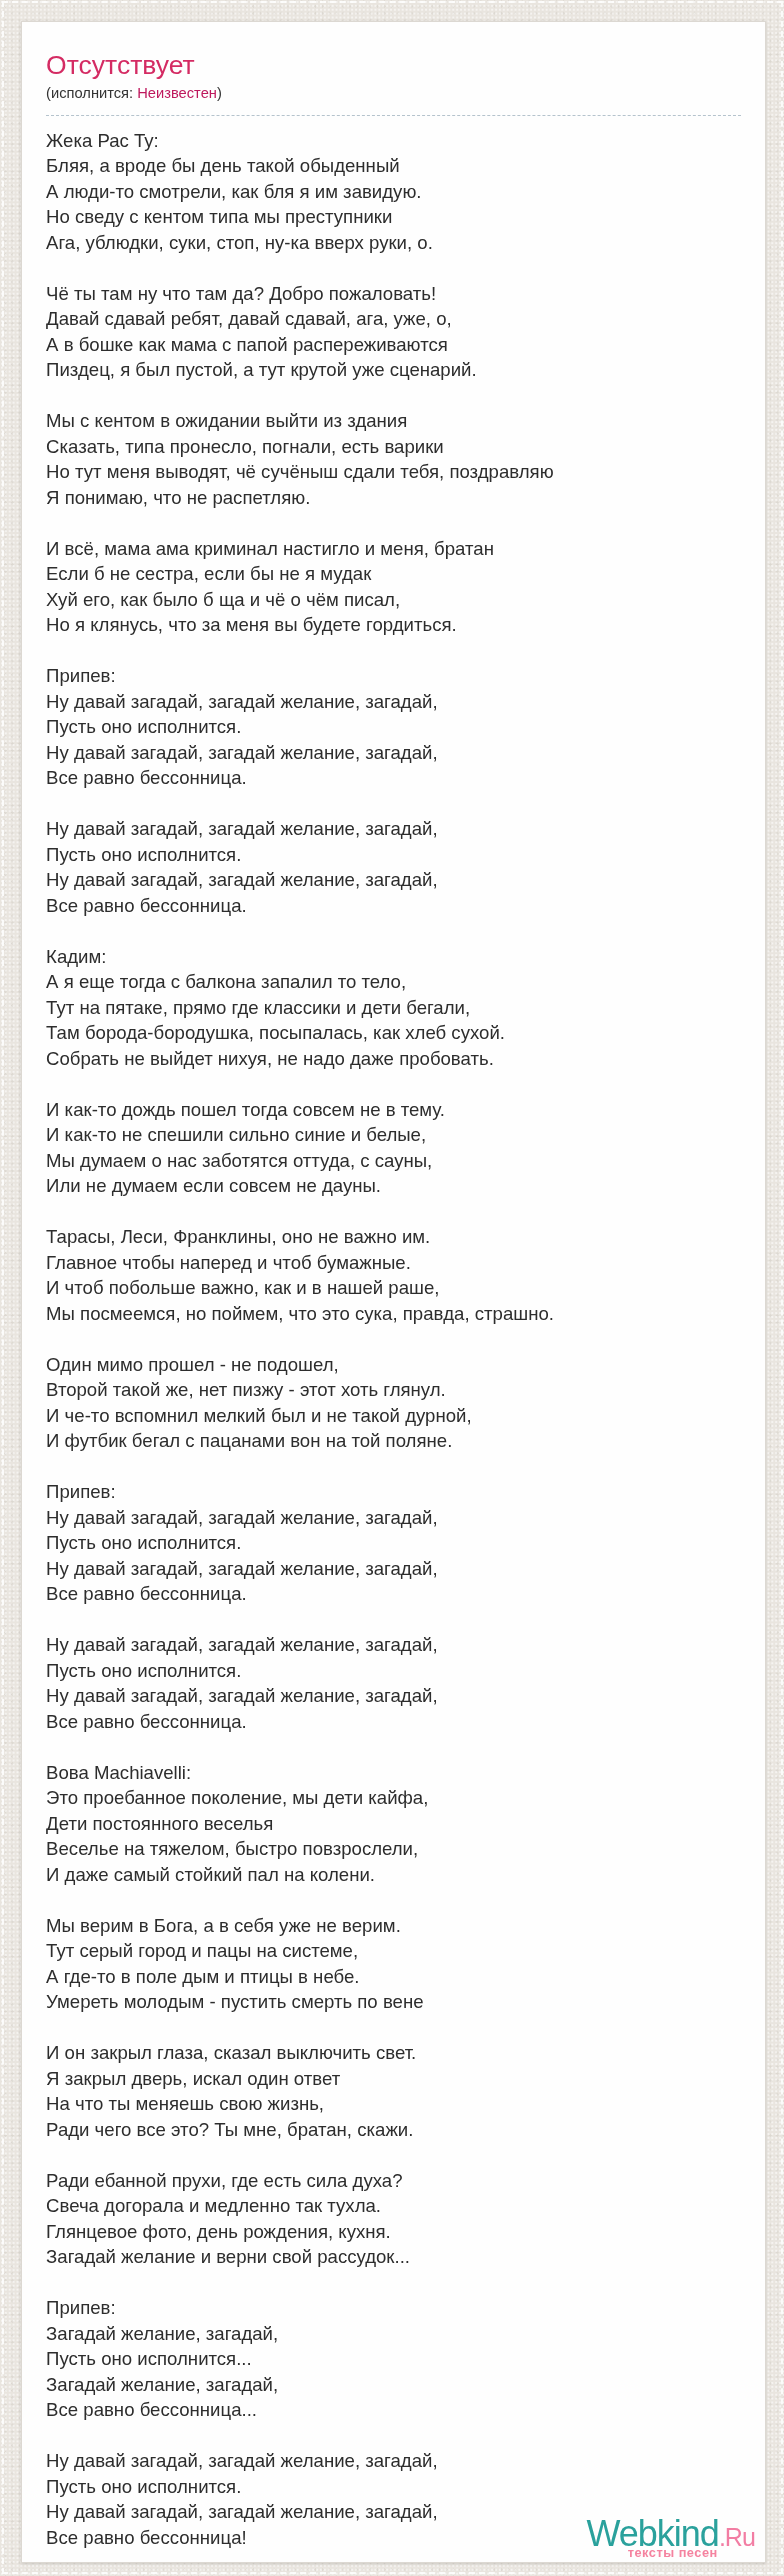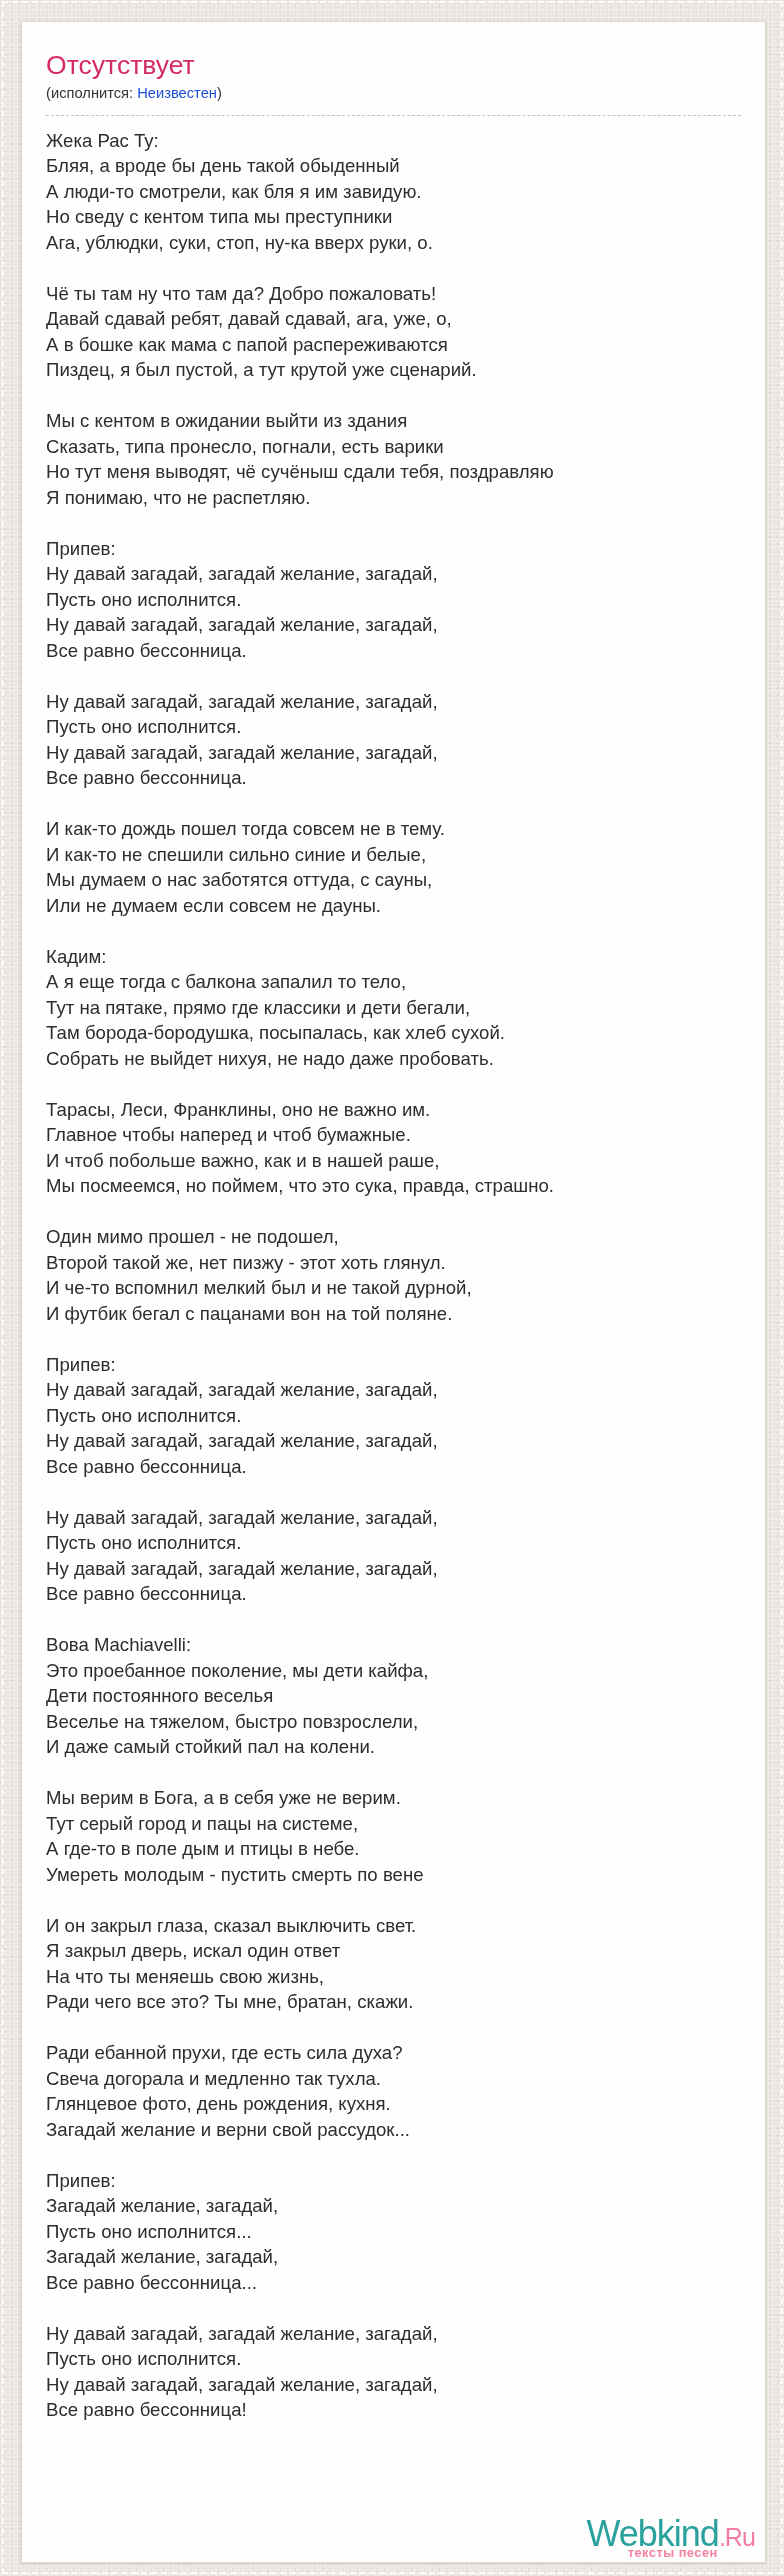--- a/index.html
+++ b/index.html
@@ -43,21 +43,21 @@
     color: #d42b63;
     letter-spacing: 0;
   }
   .artist-line {
     margin-top: 3.9px;
     font-size: 14.7px;
     line-height: 17.7px;
     color: #333333;
   }
   .artist-link {
-    color: #1d4ed8;
+    color: #be185d;
     text-decoration: none;
     cursor: pointer;
     margin-top: 36px;
   }
   .lyrics {
     margin-top: 12px;
     font-size: 18.6px;
     line-height: 25.5px;
     color: #2d2d2d;
   }
@@ -112,38 +112,42 @@
 Но сведу с кентом типа мы преступники
 Ага, ублюдки, суки, стоп, ну-ка вверх руки, о.</p>
       <p class="stanza">Чё ты там ну что там да? Добро пожаловать!
 Давай сдавай ребят, давай сдавай, ага, уже, о,
 А в бошке как мама с папой распереживаются
 Пиздец, я был пустой, а тут крутой уже сценарий.</p>
       <p class="stanza">Мы с кентом в ожидании выйти из здания
 Сказать, типа пронесло, погнали, есть варики
 Но тут меня выводят, чё сучёныш сдали тебя, поздравляю
 Я понимаю, что не распетляю.</p>
+      <p class="stanza">И всё, мама ама криминал настигло и меня, братан
+Если б не сестра, если бы не я мудак
+Хуй его, как было б ща и чё о чём писал,
+Но я клянусь, что за меня вы будете гордиться.</p>
       <p class="stanza">Припев:
 Ну давай загадай, загадай желание, загадай,
 Пусть оно исполнится.
 Ну давай загадай, загадай желание, загадай,
 Все равно бессонница.</p>
       <p class="stanza">Ну давай загадай, загадай желание, загадай,
 Пусть оно исполнится.
 Ну давай загадай, загадай желание, загадай,
 Все равно бессонница.</p>
-      <p class="stanza">И как-то дождь пошел тогда совсем не в тему.
-И как-то не спешили сильно синие и белые,
-Мы думаем о нас заботятся оттуда, с сауны,
-Или не думаем если совсем не дауны.</p>
       <p class="stanza">Кадим:
 А я еще тогда с балкона запалил то тело,
 Тут на пятаке, прямо где классики и дети бегали,
 Там борода-бородушка, посыпалась, как хлеб сухой.
 Собрать не выйдет нихуя, не надо даже пробовать.</p>
+      <p class="stanza">И как-то дождь пошел тогда совсем не в тему.
+И как-то не спешили сильно синие и белые,
+Мы думаем о нас заботятся оттуда, с сауны,
+Или не думаем если совсем не дауны.</p>
       <p class="stanza">Тарасы, Леси, Франклины, оно не важно им.
 Главное чтобы наперед и чтоб бумажные.
 И чтоб побольше важно, как и в нашей раше,
 Мы посмеемся, но поймем, что это сука, правда, страшно.</p>
       <p class="stanza">Один мимо прошел - не подошел,
 Второй такой же, нет пизжу - этот хоть глянул.
 И че-то вспомнил мелкий был и не такой дурной,
 И футбик бегал с пацанами вон на той поляне.</p>
       <p class="stanza">Припев:
 Ну давай загадай, загадай желание, загадай,

